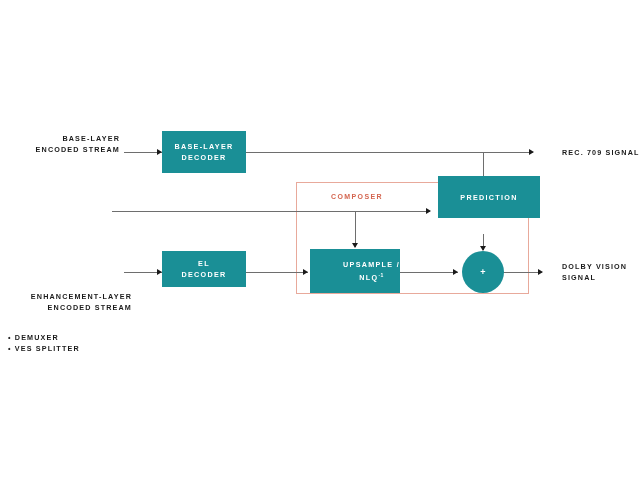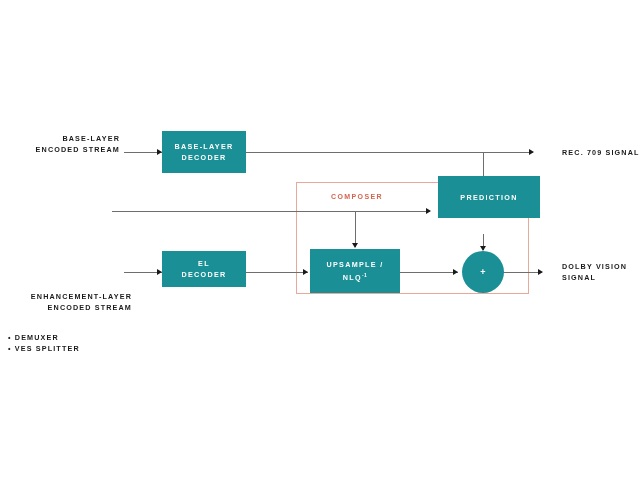--- a/index.html
+++ b/index.html
@@ -171,21 +171,21 @@
 
   <div class="box" style="left:162px; top:251px; width:84px; height:36px;">
     <span>EL
 DECODER</span>
   </div>
 
   <div class="box" style="left:438px; top:176px; width:102px; height:42px;">
     <span>PREDICTION</span>
   </div>
 
-  <div class="box" style="left:310px; top:249px; width:90px; height:44px;">
+  <div class="box" style="left:310px; top:249px; width:90px; height:44px;justify-content:flex-end;">
     <span><span>UPSAMPLE /
 NLQ</span><sup>-1</sup></span>
   </div>
 
   <div class="circle" style="left:462px; top:251px; width:42px; height:42px;">
     <span>+</span>
   </div>
 
   <div class="lbl left" style="left:562px; top:148px; width:80px;">REC. 709 SIGNAL</div>
 

